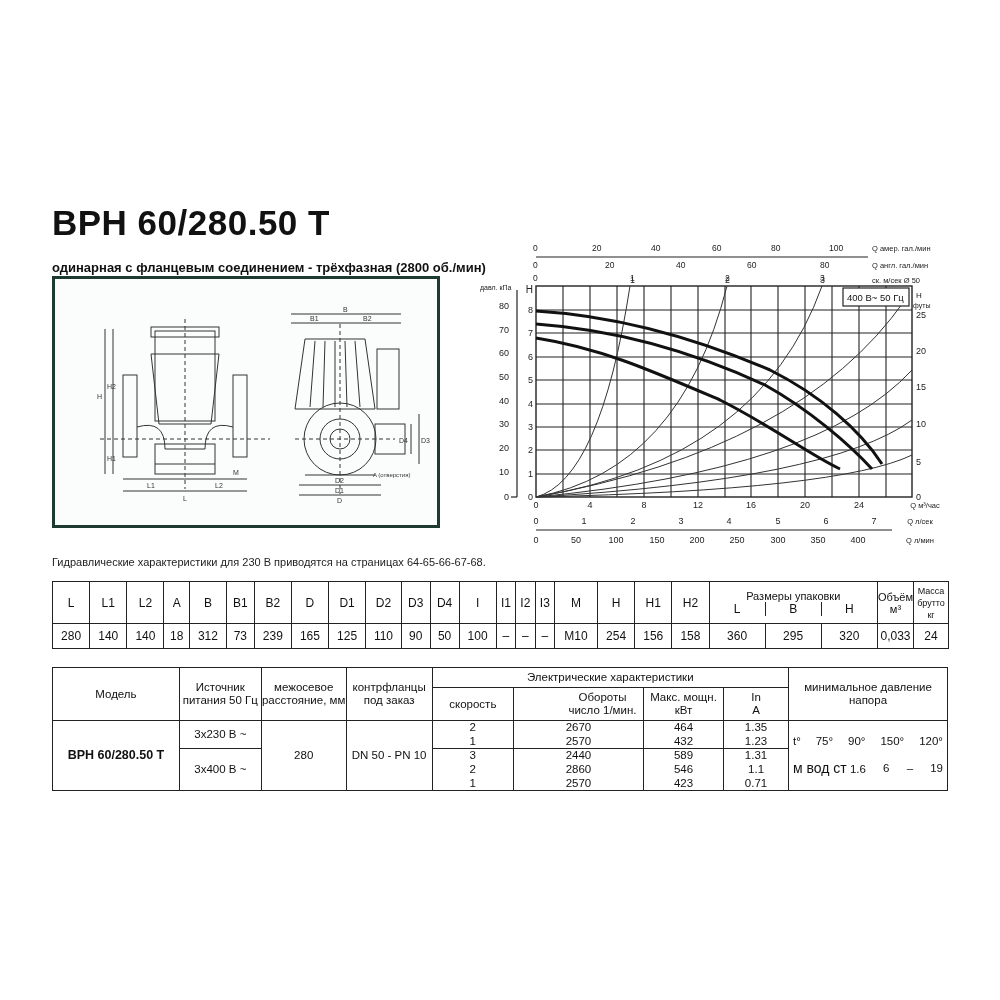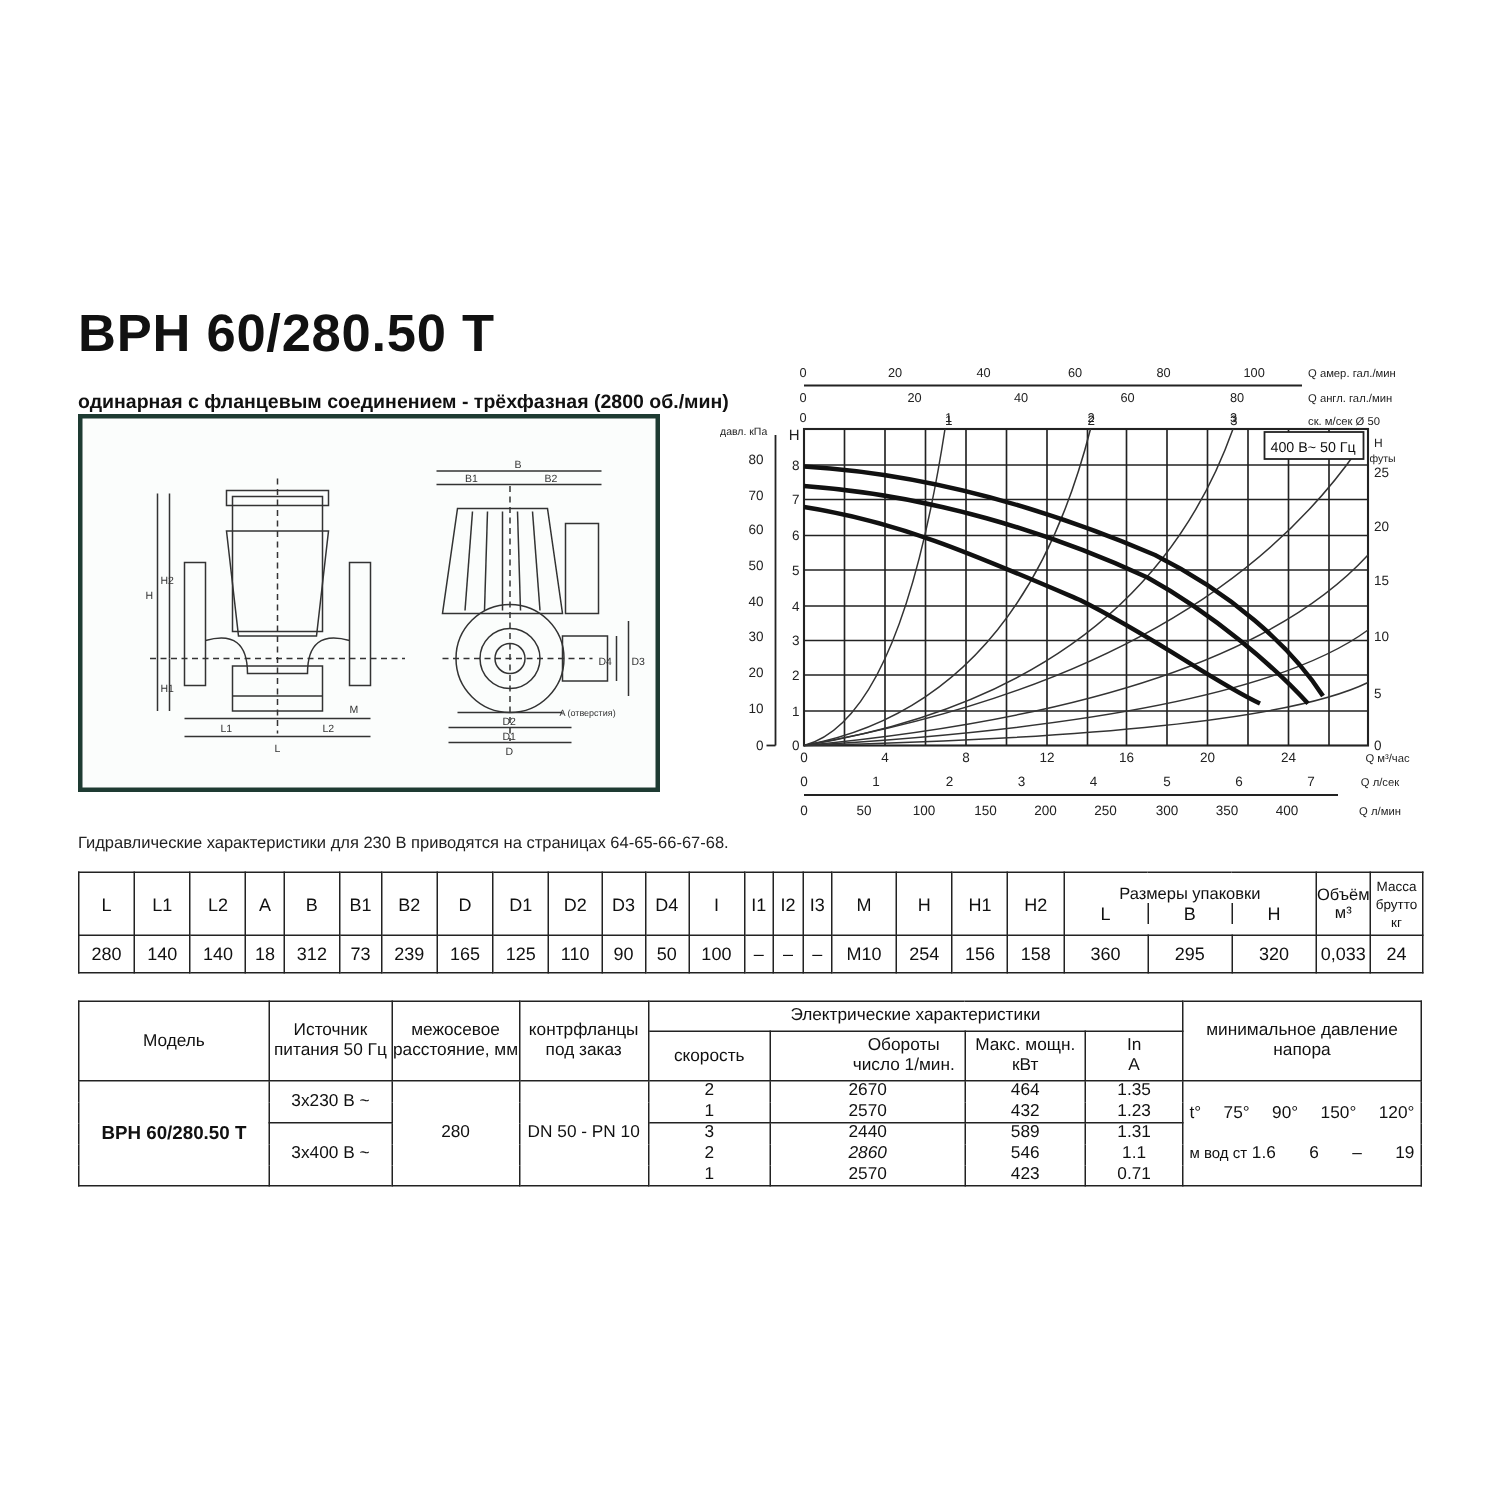--- a/index.html
+++ b/index.html
@@ -335,21 +335,21 @@
     <td style="border-bottom:none;">1.35</td>
     <td rowspan="5" style="padding:0 4px;">
       <div style="display:flex;justify-content:space-between;margin-bottom:14px;">
         <span>t°</span>
         <span>75°</span>
         <span>90°</span>
         <span>150°</span>
         <span>120°</span>
       </div>
       <div style="display:flex;justify-content:space-between;">
-        <span><span style="font-size:10px;">м вод ст</span> <span>1.6</span></span>
+        <span><span style="font-size:14px;">м вод ст</span> <span>1.6</span></span>
         <span>6</span>
         <span>–</span>
         <span>19</span>
       </div>
     </td>
   </tr>
   <tr style="height:14px;">
     <td style="border-top:none;">1</td>
     <td style="border-top:none;">2570</td>
     <td style="border-top:none;">432</td>
@@ -357,21 +357,21 @@
   </tr>
   <tr style="height:14px;">
     <td rowspan="3">3x400 В ~</td>
     <td style="border-bottom:none;">3</td>
     <td style="border-bottom:none;">2440</td>
     <td style="border-bottom:none;">589</td>
     <td style="border-bottom:none;">1.31</td>
   </tr>
   <tr style="height:14px;">
     <td style="border-top:none;border-bottom:none;">2</td>
-    <td style="border-top:none;border-bottom:none;font-style:italic;">2860</td>
+    <td style="border-top:none;border-bottom:none;">2860</td>
     <td style="border-top:none;border-bottom:none;">546</td>
     <td style="border-top:none;border-bottom:none;">1.1</td>
   </tr>
   <tr style="height:14px;">
     <td style="border-top:none;">1</td>
     <td style="border-top:none;">2570</td>
     <td style="border-top:none;">423</td>
     <td style="border-top:none;">0.71</td>
   </tr>
 </tbody>

